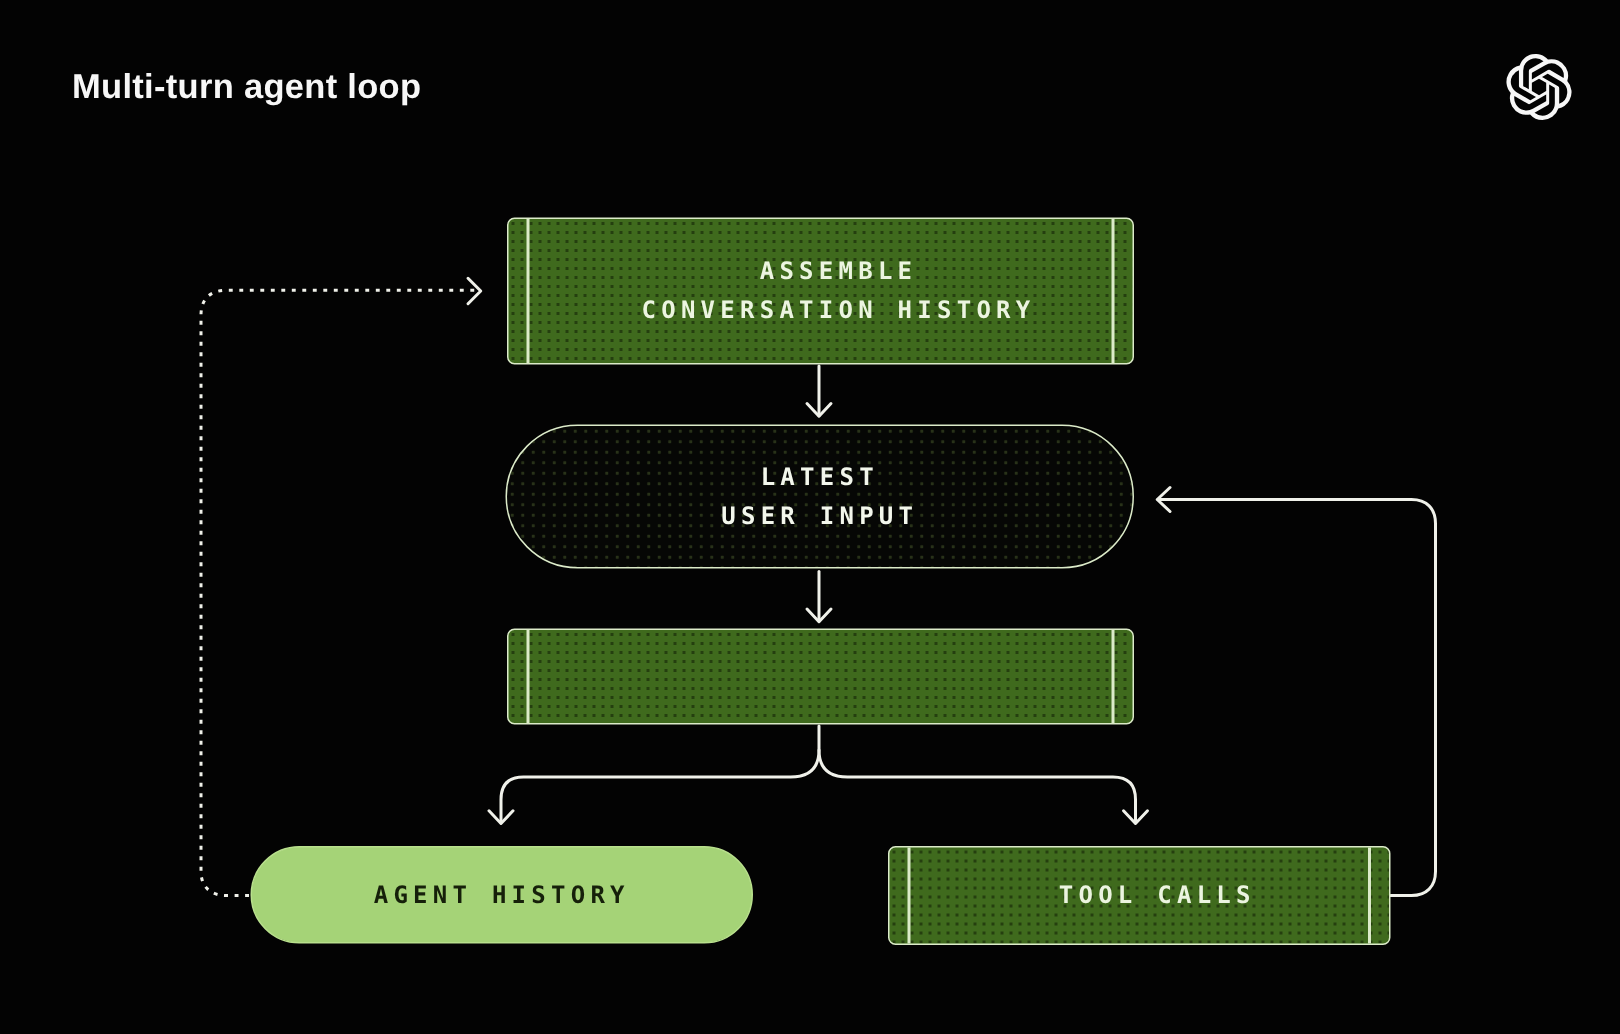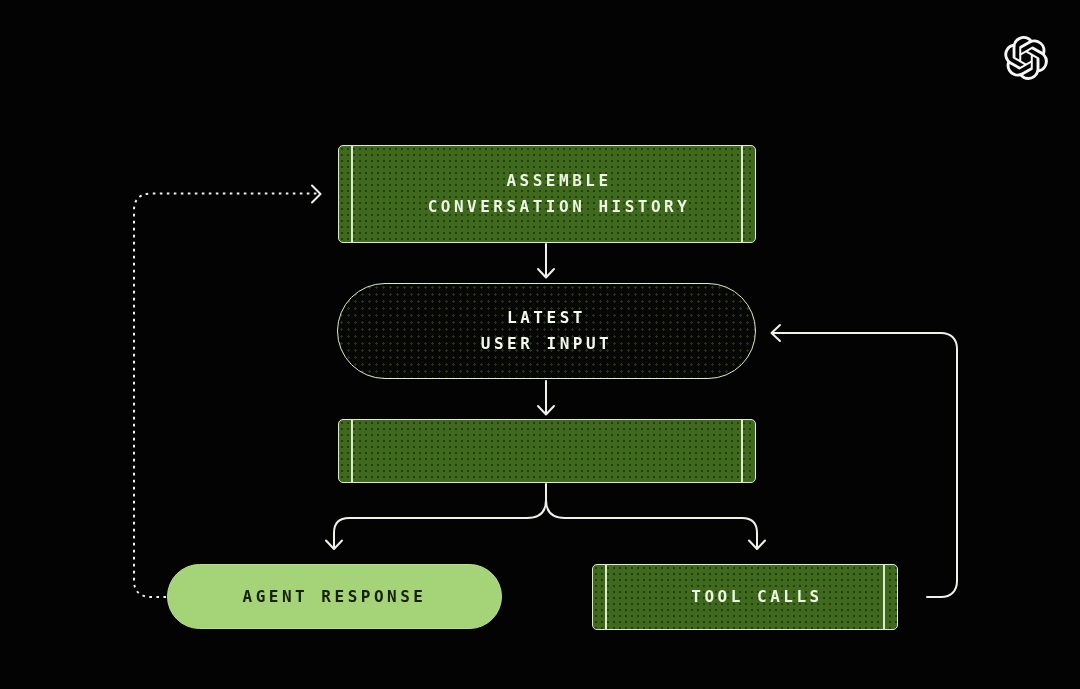--- a/index.html
+++ b/index.html
@@ -64,28 +64,29 @@
   .light-pill{
     background-color:#a5d377;
     border:1.6px solid #b9e08d;
     border-radius:44px;
     color:#16200a;
   }
   #node-assemble{left:338px;top:145px;width:418px;height:98px;}
   #node-latest{left:337px;top:283px;width:419px;height:96px;}
   #node-model{left:338px;top:419px;width:418px;height:64px;}
   #node-agent{left:167px;top:564px;width:335px;height:65px;}
-  #node-tool{left:592px;top:564px;width:306px;height:66px;}
+  #node-tool{left:592px;top:564px;width:335px;height:66px;}
   .node-label{white-space:pre-line;}
 </style>
 </head>
 <body>
 
 <div class="canvas">
 
+  <div class="page-title">Multi-turn agent loop</div>
 
   <svg class="logo" viewBox="0 0 24 24" aria-hidden="true">
     <path fill="#f7f7f7" d="M22.2819 9.8211a5.9847 5.9847 0 0 0-.5157-4.9108 6.0462 6.0462 0 0 0-6.5098-2.9A6.0651 6.0651 0 0 0 4.9807 4.1818a5.9847 5.9847 0 0 0-3.9977 2.9 6.0462 6.0462 0 0 0 .7427 7.0966 5.98 5.98 0 0 0 .511 4.9107 6.051 6.051 0 0 0 6.5146 2.9001A5.9847 5.9847 0 0 0 13.2599 24a6.0557 6.0557 0 0 0 5.7718-4.2058 5.9894 5.9894 0 0 0 3.9977-2.9001 6.0557 6.0557 0 0 0-.7475-7.073zM13.2599 22.4301a4.4755 4.4755 0 0 1-2.8764-1.04l.1419-.0804 4.7783-2.7582a.7948.7948 0 0 0 .3927-.6813v-6.7369l2.02 1.1686a.071.071 0 0 1 .038.0615v5.5826a4.504 4.504 0 0 1-4.4945 4.4944zm-9.6607-4.1254a4.4708 4.4708 0 0 1-.5346-3.0137l.142.0852 4.783 2.7582a.7712.7712 0 0 0 .7806 0l5.8428-3.3685v2.3324a.0804.0804 0 0 1-.0332.0615L9.74 19.9502a4.4992 4.4992 0 0 1-6.1408-1.6464zM2.3408 7.8956a4.485 4.485 0 0 1 2.3655-1.9728V11.6a.7664.7664 0 0 0 .3879.6765l5.8144 3.3543-2.0201 1.1685a.0757.0757 0 0 1-.071 0l-4.8303-2.7865A4.504 4.504 0 0 1 2.3408 7.8956zm16.5963 3.8558L13.1038 8.364 15.1192 7.2a.0757.0757 0 0 1 .071 0l4.8303 2.7913a4.4944 4.4944 0 0 1-.6765 8.1042v-5.6772a.79.79 0 0 0-.407-.667zm2.0107-3.0231l-.142-.0852-4.7735-2.7818a.7759.7759 0 0 0-.7854 0L9.409 9.2297V6.8974a.0662.0662 0 0 1 .0284-.0615l4.8303-2.7866a4.4992 4.4992 0 0 1 6.6802 4.66zM8.3065 12.863l-2.02-1.1638a.0804.0804 0 0 1-.038-.0567V6.0742a4.4992 4.4992 0 0 1 7.3757-3.4537l-.142.0805L8.704 5.459a.7948.7948 0 0 0-.3927.6813zm1.0976-2.3654l2.602-1.4998 2.6069 1.4998v2.9994l-2.5974 1.4997-2.6067-1.4997z"></path>
   </svg>
 
   <svg class="connectors" viewBox="0 0 1080 689">
     <path d="M546 244 L546 277"></path>
     <path d="M538 269 L546 277.5 L554 269"></path>
 
     <path d="M546 381 L546 414"></path>
@@ -115,21 +116,21 @@
     <span class="node-label">LATEST
 USER INPUT</span>
   </div>
 
   <div class="node process-box" id="node-model">
     <div class="side-rail left"></div>
     <div class="side-rail right"></div>
   </div>
 
   <div class="node light-pill" id="node-agent">
-    <span class="node-label">AGENT RESPONSE</span>
+    <span class="node-label">AGENT HISTORY</span>
   </div>
 
   <div class="node process-box" id="node-tool">
     <div class="side-rail left"></div>
     <div class="side-rail right"></div>
     <span class="node-label">TOOL CALLS</span>
   </div>
 
 </div>
 

